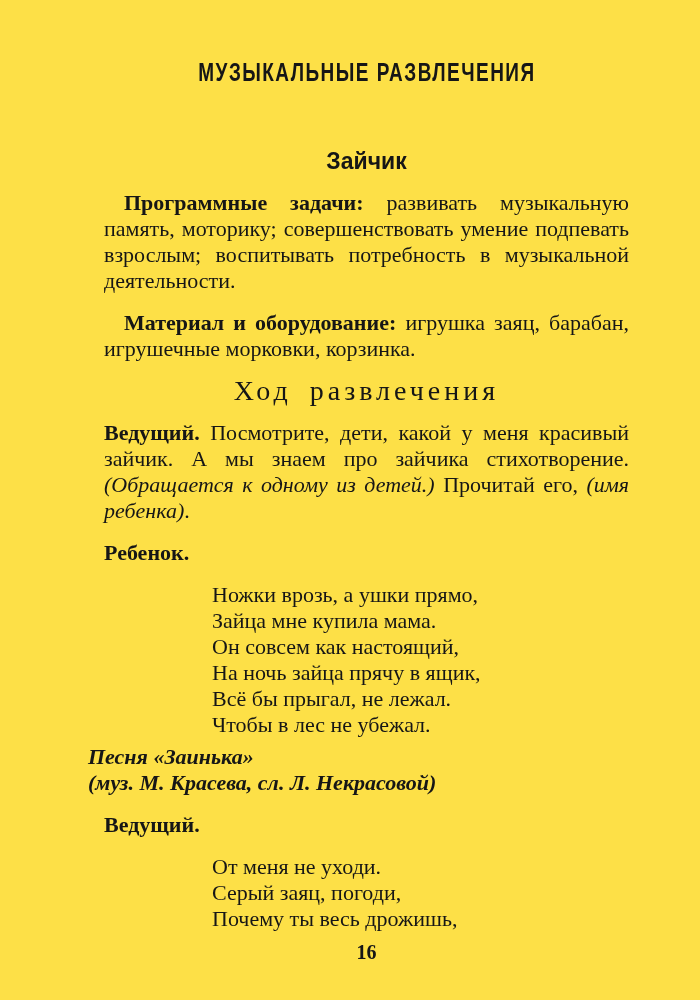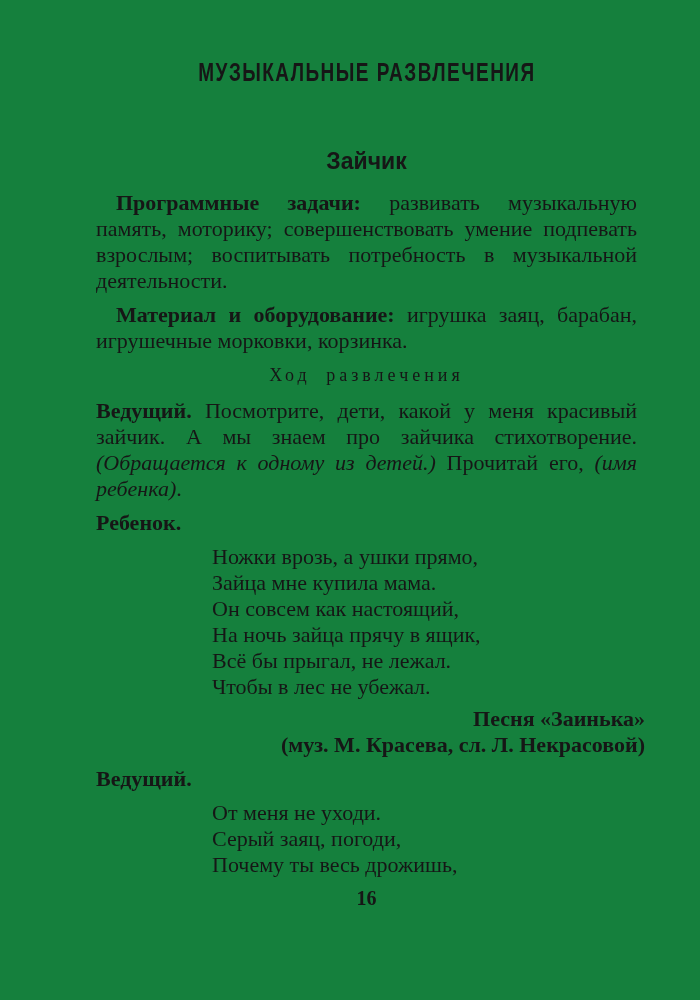--- a/index.html
+++ b/index.html
@@ -6,21 +6,21 @@
   html, body {
     margin: 0;
     padding: 0;
     background: #ffffff;
   }
   .page {
     position: relative;
     width: 700px;
     height: 1000px;
     box-sizing: border-box;
-    background: #15803d;
+    background: #fde047;
     color: #161616;
     padding: 58px 55px 0 88px;
     font-family: "Liberation Serif", serif;
     font-size: 22px;
     line-height: 26px;
     overflow: hidden;
   }
   .section-title {
     margin: 0;
     font-family: "Liberation Sans", sans-serif;
@@ -38,43 +38,44 @@
   }
   .story-title {
     margin: 62px 0 16px 0;
     font-family: "Liberation Sans", sans-serif;
     font-weight: bold;
     font-size: 23px;
     line-height: 26px;
     text-align: center;
   }
   p.intro, p.dialog {
-    margin: 8px;
+    margin: 16px;
     text-align: justify;
   }
   p.intro { text-indent: 20px; }
   b.lead { font-weight: bold; }
   .process-heading {
     margin: 0 0 10px 0;
     font-weight: normal;
-    font-size: 18px;
+    font-size: 28px;
     line-height: 26px;
     text-align: center;
     letter-spacing: 4px;
     word-spacing: 7px;
   }
   .poem {
     margin: 0 0 0 124px;
   }
   .poem div { line-height: 26px; }
   .dialog2 { margin-top: 2px; }
   .song {
     margin: 6px 0 6px 0;
-    text-align: right;
+    text-align: left;
     font-weight: bold;
+    font-style: italic;
   }
   .song div { line-height: 26px; }
   .page-number {
     margin-top: 8px;
     text-align: center;
     font-weight: bold;
     font-size: 20px;
     line-height: 24px;
   }
 </style>

